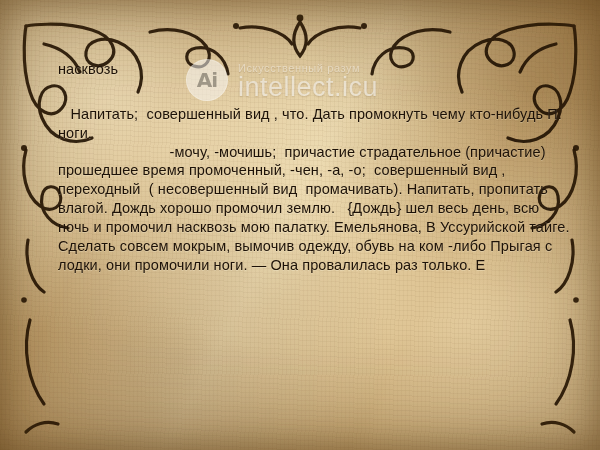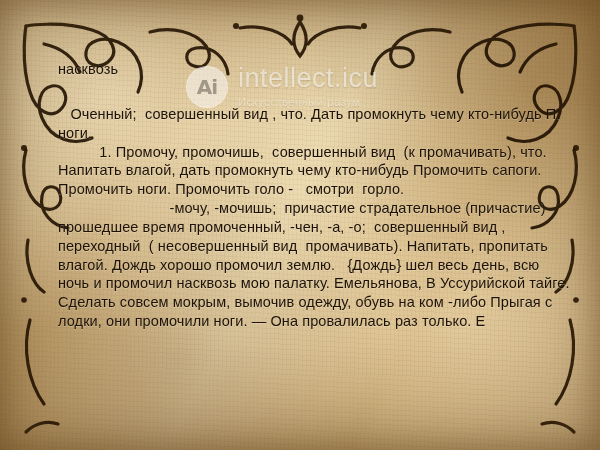--- a/index.html
+++ b/index.html
@@ -90,21 +90,20 @@
   
   #watermark {
     position: absolute;
     left: 186px;
     top: 58px;
     display: flex;
     align-items: center;
     gap: 10px;
     pointer-events: none;
     opacity: .62;
-    margin-top: 7px;
   }
   #wm-badge {
     width: 40px;
     height: 40px;
     border-radius: 50%;
     background: rgba(250,250,250,0.82);
     border: 1px solid rgba(255,255,255,0.9);
     display: flex;
     align-items: center;
     justify-content: center;
@@ -176,25 +175,24 @@
       <circle cx="576" cy="300" r="2.8"></circle>
     </g>
   </svg>
 
   <div id="grain"></div>
   <div id="vignette"></div>
 
   <div id="watermark">
     <div id="wm-badge">Ai</div>
     <div id="wm-texts">
+      <div id="wm-sub">Искусственный  разум</div>
       <div id="wm-title">intellect.icu</div>
-      <div id="wm-sub">Искусственный  разум</div>
     </div>
   </div>
 
   <div id="content">
     <div class="headword">насквозь</div>
-    <div class="para p-indent-sm">   Оченный;  совершенный вид , что. Дать промокнуть чему кто-нибудь П. ноги.</div>
-    <div class="para p-indent-lg">          1. Промочу, промочишь,  совершенный вид  (к промачивать), что. Напитать влагой, дать промокнуть чему кто-нибудь Промочить сапоги. Промочить ноги. Промочить голо -   смотри  горло.</div>
+    <div class="para p-indent-sm">   Напитать;  совершенный вид , что. Дать промокнуть чему кто-нибудь П. ноги.</div>
     <div class="para p-indent-lg">                           -мочу, -мочишь;  причастие страдательное (причастие)   прошедшее время промоченный, -чен, -а, -о;  совершенный вид ,  переходный  ( несовершенный вид  промачивать). Напитать, пропитать влагой. Дождь хорошо промочил землю.   {Дождь} шел весь день, всю ночь и промочил насквозь мою палатку. Емельянова, В Уссурийской тайге.  Сделать совсем мокрым, вымочив одежду, обувь на ком -либо Прыгая с лодки, они промочили ноги. — Она провалилась раз только. Е</div>
   </div>
 
 </div>
 
 </body></html>

